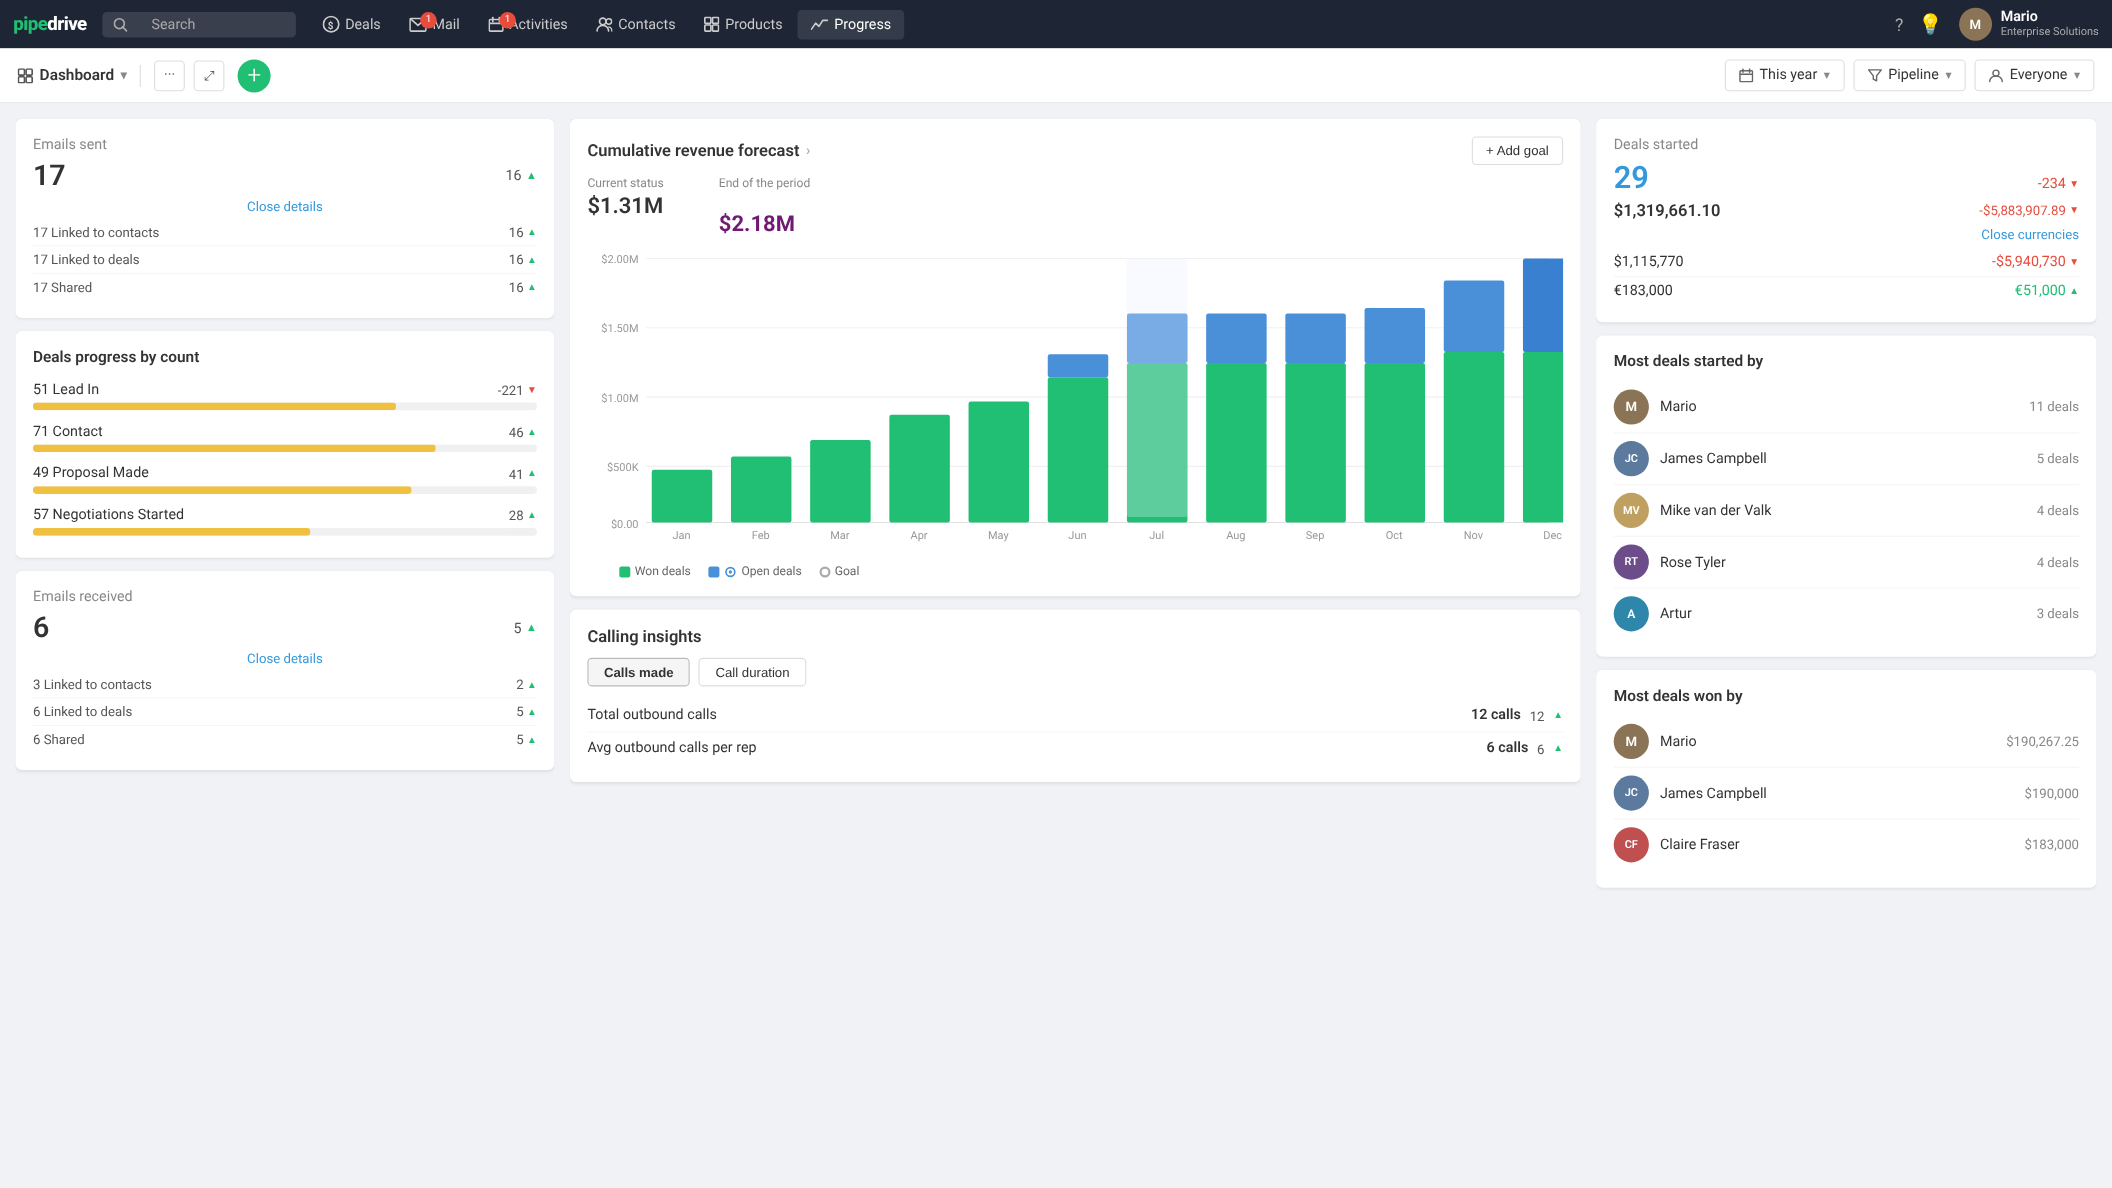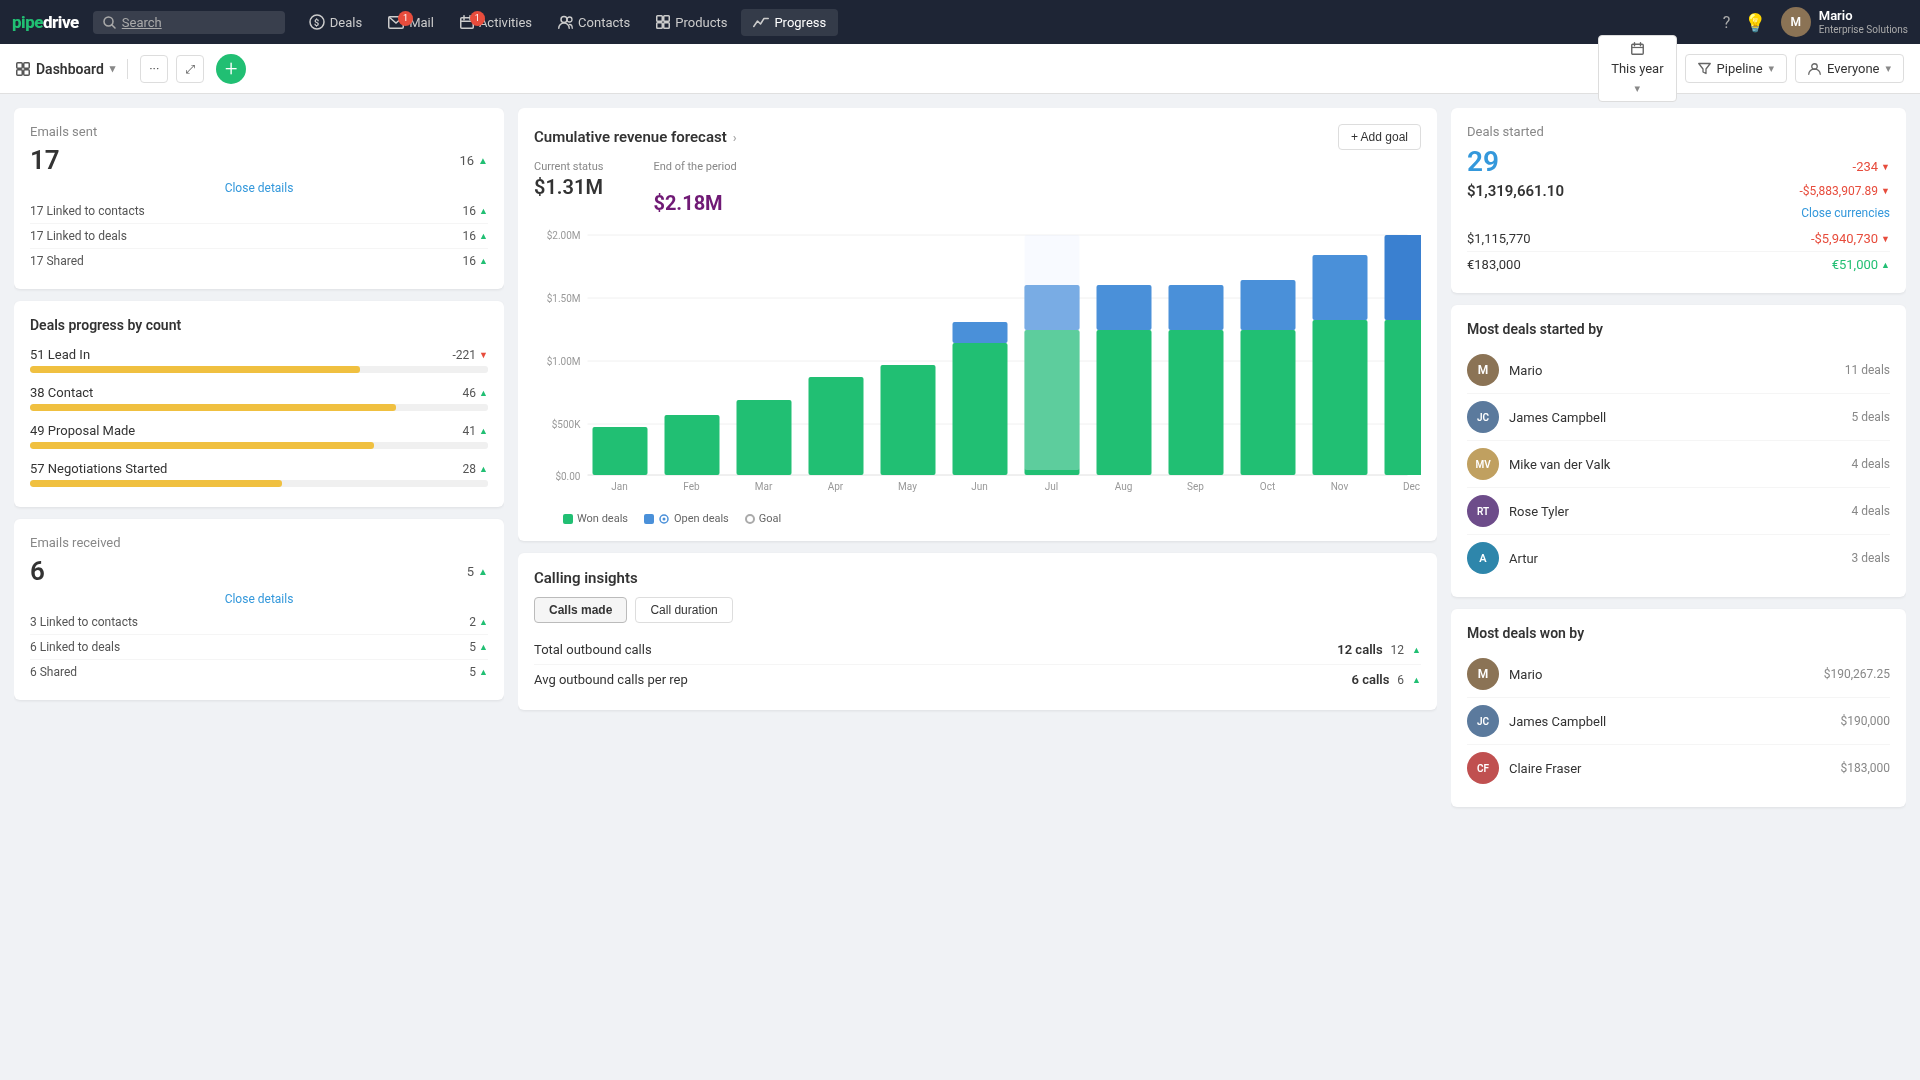--- a/index.html
+++ b/index.html
@@ -6,21 +6,21 @@
     body { font-family: -apple-system, BlinkMacSystemFont, 'Segoe UI', Roboto, sans-serif; background: #f5f5f5; font-size: 13px; color: #333; }
   </style>
 </head>
 <body>
 
 <nav style="display:flex;align-items:center;background:#1e2535;height:44px;padding:0 12px;gap:4px;">
   <div style="color:#fff;font-size:17px;font-weight:800;margin-right:10px;letter-spacing:-0.5px;">
     <span style="color:#21bf73">pipe</span><span>drive</span>
   </div>
 
-  <div style="display:flex;align-items:center;background:rgba(255,255,255,0.12);border-radius:4px;padding:4px 10px;gap:6px;color:#aaa;font-size:13px;width:192px;cursor:text;text-decoration:underline;">
+  <div style="display:flex;align-items:center;background:rgba(255,255,255,0.12);border-radius:4px;padding:4px 10px;gap:22px;color:#aaa;font-size:13px;width:176px;cursor:text;">
     <svg width="13" height="13" viewBox="0 0 13 13" fill="none">
         <circle cx="5.5" cy="5.5" r="4.5" stroke="#aaa" stroke-width="1.5"></circle>
         <line x1="8.5" y1="8.5" x2="12" y2="12" stroke="#aaa" stroke-width="1.5" stroke-linecap="round"></line>
       </svg>
     <span>Search</span>
   </div>
 
   <div style="display:flex;align-items:center;gap:2px;margin-left:8px;">
     <div style="display:flex;align-items:center;gap:5px;color:#ccc;padding:6px 12px;border-radius:4px;cursor:pointer;font-size:13px;">
       <svg width="16" height="16" viewBox="0 0 16 16" fill="none">
@@ -96,21 +96,21 @@
       </svg>
     <span>Dashboard</span>
     <span style="font-size:11px;color:#888;">▾</span>
   </div>
   <div style="width:1px;height:20px;background:#ddd;margin:0 4px;"></div>
   <div style="width:28px;height:28px;border-radius:4px;border:1px solid #ddd;display:flex;align-items:center;justify-content:center;cursor:pointer;color:#555;background:#fff;">···</div>
   <div style="width:28px;height:28px;border-radius:4px;border:1px solid #ddd;display:flex;align-items:center;justify-content:center;cursor:pointer;color:#555;background:#fff;font-size:12px;">⤢</div>
   <div style="width:30px;height:30px;border-radius:50%;background:#21bf73;color:#fff;display:flex;align-items:center;justify-content:center;cursor:pointer;font-size:22px;font-weight:300;margin-left:4px;line-height:1;">+</div>
 
   <div style="margin-left:auto;display:flex;align-items:center;gap:8px;">
-    <div style="display:flex;align-items:center;gap:6px;border:1px solid #ddd;border-radius:4px;padding:6px 12px;cursor:pointer;background:#fff;font-size:13px;color:#333;flex-direction:column;">
+    <div style="display:flex;align-items:center;gap:6px;border:1px solid #ddd;border-radius:4px;padding:6px 12px;cursor:pointer;background:#fff;font-size:13px;color:#333;">
       <svg width="13" height="13" viewBox="0 0 13 13" fill="none">
           <rect x="0.75" y="2.25" width="11.5" height="10" rx="1" stroke="#666" stroke-width="1.4"></rect>
           <line x1="3.5" y1="0.75" x2="3.5" y2="3.75" stroke="#666" stroke-width="1.4" stroke-linecap="round"></line>
           <line x1="9.5" y1="0.75" x2="9.5" y2="3.75" stroke="#666" stroke-width="1.4" stroke-linecap="round"></line>
           <line x1="0.75" y1="5.5" x2="12.25" y2="5.5" stroke="#666" stroke-width="1.2"></line>
         </svg>
       <span>This year</span>
       <span style="font-size:11px;color:#888;">▾</span>
     </div>
     <div style="display:flex;align-items:center;gap:6px;border:1px solid #ddd;border-radius:4px;padding:6px 12px;cursor:pointer;background:#fff;font-size:13px;color:#333;">
@@ -181,21 +181,21 @@
               <span style="color:#e74c3c;font-size:9px;">▼</span>
             </div>
         </div>
         <div style="height:7px;background:#f0f0f0;border-radius:3px;overflow:hidden;">
             <div style="width:72%;height:100%;background:#f0c040;border-radius:3px;"></div>
           </div>
       </div>
 
       <div style="margin-bottom:12px;">
         <div style="display:flex;justify-content:space-between;font-size:12px;color:#555;margin-bottom:4px;">
-          <span style="font-size:13px;color:#333;">38 Contact</span>
+          <span style="font-size:13px;color:#333;">71 Contact</span>
           <div style="display:flex;align-items:center;gap:3px;">
               <span>46</span>
               <span style="color:#21bf73;font-size:9px;">▲</span>
             </div>
         </div>
         <div style="height:7px;background:#f0f0f0;border-radius:3px;overflow:hidden;">
             <div style="width:80%;height:100%;background:#f0c040;border-radius:3px;"></div>
           </div>
       </div>
 

